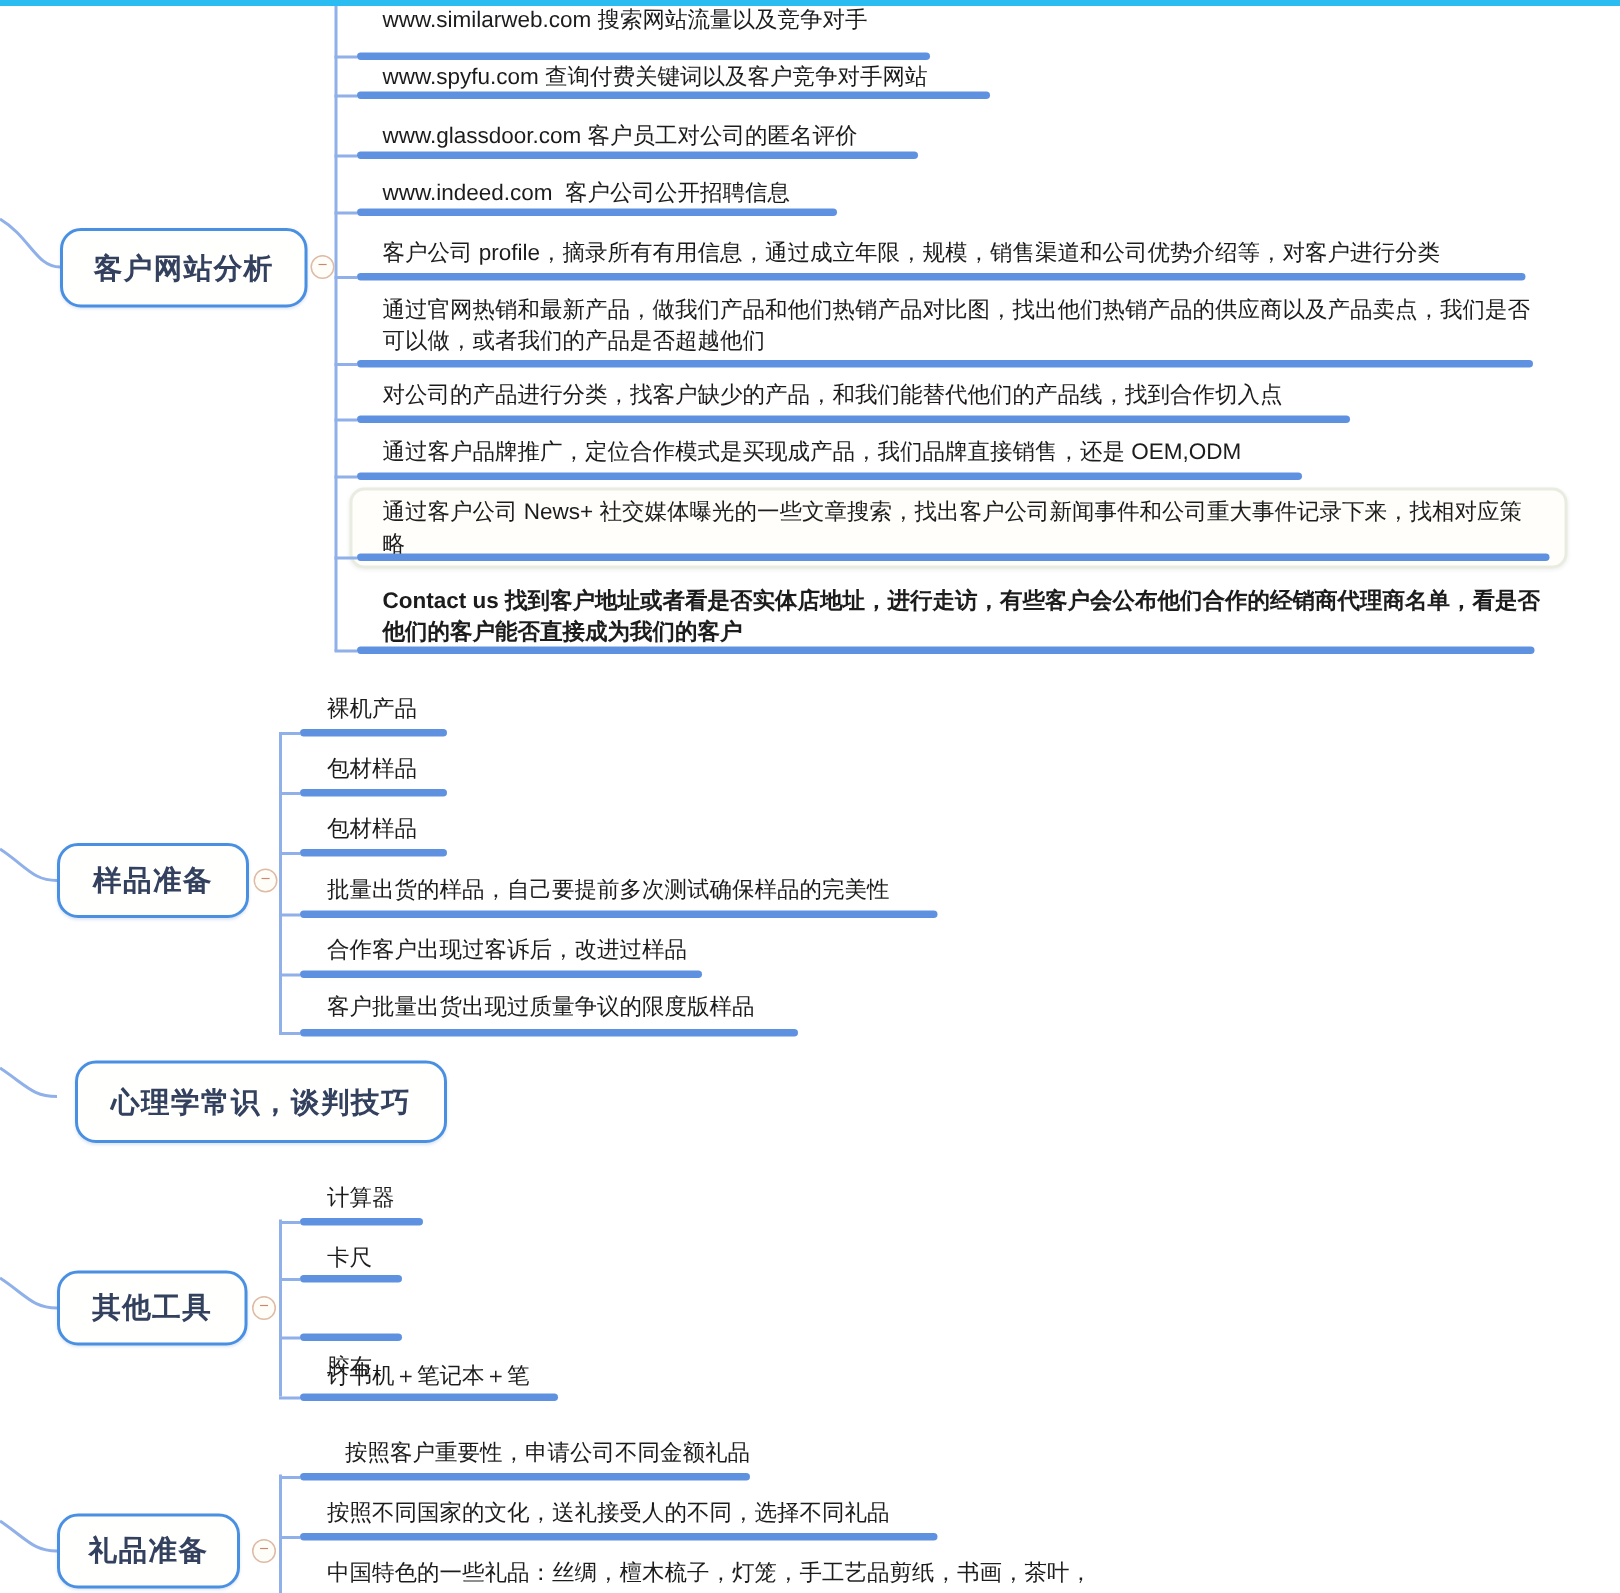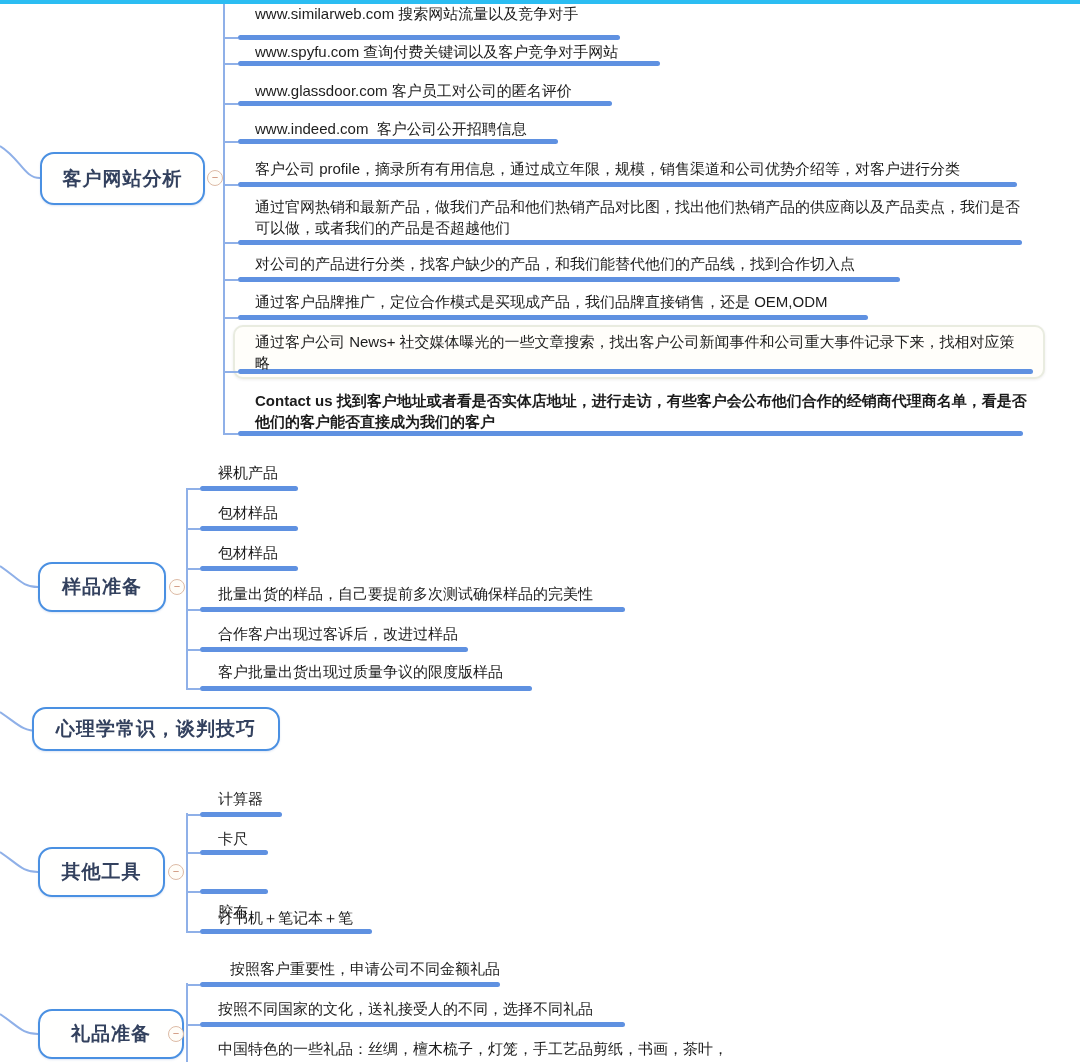--- a/index.html
+++ b/index.html
@@ -114,21 +114,21 @@
   <div class="twig" style="left:186px;top:609px;width:14px;"></div>
 
   <div class="sub" style="left:218px;top:623px;">合作客户出现过客诉后，改进过样品</div>
   <div class="bar" style="left:200px;top:647px;width:268px;"></div>
   <div class="twig" style="left:186px;top:649px;width:14px;"></div>
 
   <div class="sub" style="left:218px;top:661px;">客户批量出货出现过质量争议的限度版样品</div>
   <div class="bar" style="left:200px;top:686px;width:332px;"></div>
   <div class="twig" style="left:186px;top:688px;width:14px;"></div>
 
-  <div class="topic" style="left:32px;top:707px;width:248px;height:44px;">心理学常识，谈判技巧</div>
+  <div class="topic" style="left:50px;top:707px;width:248px;height:55px;">心理学常识，谈判技巧</div>
 
   <div class="topic" style="left:38px;top:847px;width:127px;height:50px;">其他工具</div>
   <div class="collapse" style="left:168px;top:864px;">−</div>
   <div class="trunk" style="left:186px;top:813px;height:118px;"></div>
 
   <div class="sub" style="left:218px;top:788px;">计算器</div>
   <div class="bar" style="left:200px;top:812px;width:82px;"></div>
   <div class="twig" style="left:186px;top:814px;width:14px;"></div>
 
   <div class="sub" style="left:218px;top:828px;">卡尺</div>
@@ -136,21 +136,21 @@
   <div class="twig" style="left:186px;top:852px;width:14px;"></div>
 
   <div class="sub" style="left:218px;top:901px;">胶布</div>
   <div class="bar" style="left:200px;top:889px;width:68px;"></div>
   <div class="twig" style="left:186px;top:891px;width:14px;"></div>
 
   <div class="sub" style="left:218px;top:907px;">订书机＋笔记本＋笔</div>
   <div class="bar" style="left:200px;top:929px;width:172px;"></div>
   <div class="twig" style="left:186px;top:931px;width:14px;"></div>
 
-  <div class="topic" style="left:38px;top:1009px;width:146px;height:50px;">礼品准备</div>
+  <div class="topic" style="left:38px;top:1009px;width:122px;height:50px;">礼品准备</div>
   <div class="collapse" style="left:168px;top:1026px;">−</div>
   <div class="trunk" style="left:186px;top:983px;height:79px;"></div>
 
   <div class="sub" style="left:218px;top:958px;margin-left:12px;">按照客户重要性，申请公司不同金额礼品</div>
   <div class="bar" style="left:200px;top:982px;width:300px;"></div>
   <div class="twig" style="left:186px;top:984px;width:14px;"></div>
 
   <div class="sub" style="left:218px;top:998px;">按照不同国家的文化，送礼接受人的不同，选择不同礼品</div>
   <div class="bar" style="left:200px;top:1022px;width:425px;"></div>
   <div class="twig" style="left:186px;top:1024px;width:14px;"></div>

